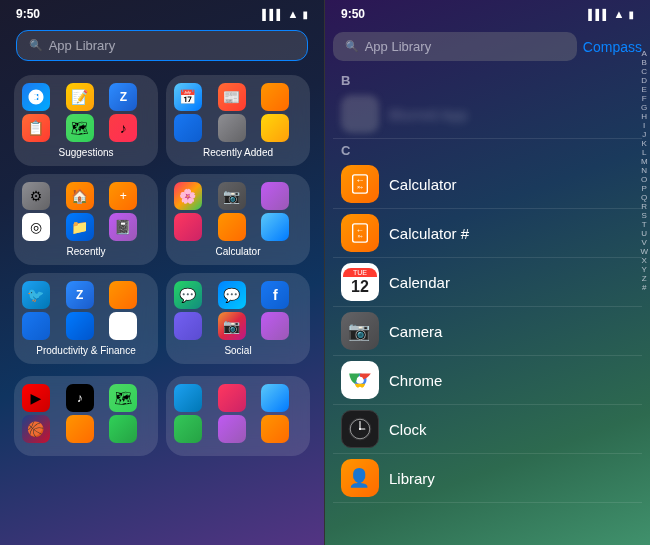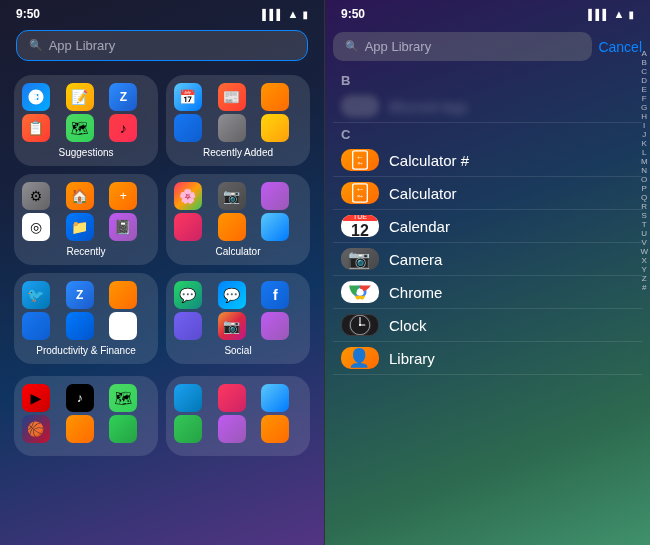--- a/index.html
+++ b/index.html
@@ -140,21 +140,21 @@
     .app-list-item {
       display: flex;
       align-items: center;
       gap: 10px;
       padding: 5px 8px;
       border-bottom: 0.5px solid rgba(255,255,255,0.1);
     }
 
     .list-app-icon {
       width: 38px;
-      height: 22px;
+      height: 38px;
       border-radius: 10px;
       display: flex;
       align-items: center;
       justify-content: center;
       font-size: 18px;
       flex-shrink: 0;
       overflow: hidden;
     }
 
     .list-app-name {
@@ -333,53 +333,53 @@
       <span style="color:#fff;font-size:11px;">▲</span>
       <span style="color:#fff;font-size:10px;">▮</span>
     </div>
   </div>
 
   <div class="right-search-bar">
     <div class="right-search-input">
       <span style="color:rgba(235,235,245,0.6);font-size:11px;">🔍</span>
       <span style="font-size:13px;color:rgba(235,235,245,0.6);">App Library</span>
     </div>
-    <span class="cancel-btn">Cancel</span>
+    <span class="cancel-btn">Compass</span>
   </div>
 
   <div class="app-list">
 
     <div class="section-letter">B</div>
     <div class="app-list-item">
       <div class="list-app-icon" style="background:rgba(180,180,180,0.25);filter:blur(3px);"></div>
       <span style="font-size:15px;color:rgba(255,255,255,0.3);filter:blur(4px);">Blurred App</span>
     </div>
 
     <div class="section-letter">C</div>
+
+    <div class="app-list-item">
+      <div class="list-app-icon" style="background:linear-gradient(135deg,#ff9500,#ff6b00);display:flex;align-items:center;justify-content:center;">
+        <svg width="22" height="22" viewBox="0 0 24 24" fill="white">
+          <rect x="4" y="2" width="16" height="20" rx="2" fill="none" stroke="white" stroke-width="1.5"></rect>
+          <text x="12" y="10" text-anchor="middle" font-size="6" fill="white">+−</text>
+          <text x="12" y="17" text-anchor="middle" font-size="6" fill="white">×÷</text>
+        </svg>
+      </div>
+      <span class="list-app-name">Calculator</span>
+    </div>
 
     <div class="app-list-item">
       <div class="list-app-icon" style="background:linear-gradient(135deg,#ff9500,#ff6b00);display:flex;align-items:center;justify-content:center;">
         <svg width="22" height="22" viewBox="0 0 24 24" fill="white">
           <rect x="4" y="2" width="16" height="20" rx="2" fill="none" stroke="white" stroke-width="1.5"></rect>
           <text x="12" y="11" text-anchor="middle" font-size="5" fill="white">+−</text>
           <text x="12" y="17" text-anchor="middle" font-size="5" fill="white">×÷</text>
         </svg>
       </div>
       <span class="list-app-name">Calculator #</span>
-    </div>
-
-    <div class="app-list-item">
-      <div class="list-app-icon" style="background:linear-gradient(135deg,#ff9500,#ff6b00);display:flex;align-items:center;justify-content:center;">
-        <svg width="22" height="22" viewBox="0 0 24 24" fill="white">
-          <rect x="4" y="2" width="16" height="20" rx="2" fill="none" stroke="white" stroke-width="1.5"></rect>
-          <text x="12" y="10" text-anchor="middle" font-size="6" fill="white">+−</text>
-          <text x="12" y="17" text-anchor="middle" font-size="6" fill="white">×÷</text>
-        </svg>
-      </div>
-      <span class="list-app-name">Calculator</span>
     </div>
 
     <div class="app-list-item">
       <div class="list-app-icon" style="background:#fff;display:flex;flex-direction:column;align-items:center;justify-content:center;padding:2px;">
         <div style="background:#ff3b30;width:100%;border-radius:8px 8px 0 0;text-align:center;font-size:7px;color:#fff;padding:1px;">TUE</div>
         <div style="font-size:16px;font-weight:bold;color:#1d1d1f;line-height:1.2;">12</div>
       </div>
       <span class="list-app-name">Calendar</span>
     </div>
 

